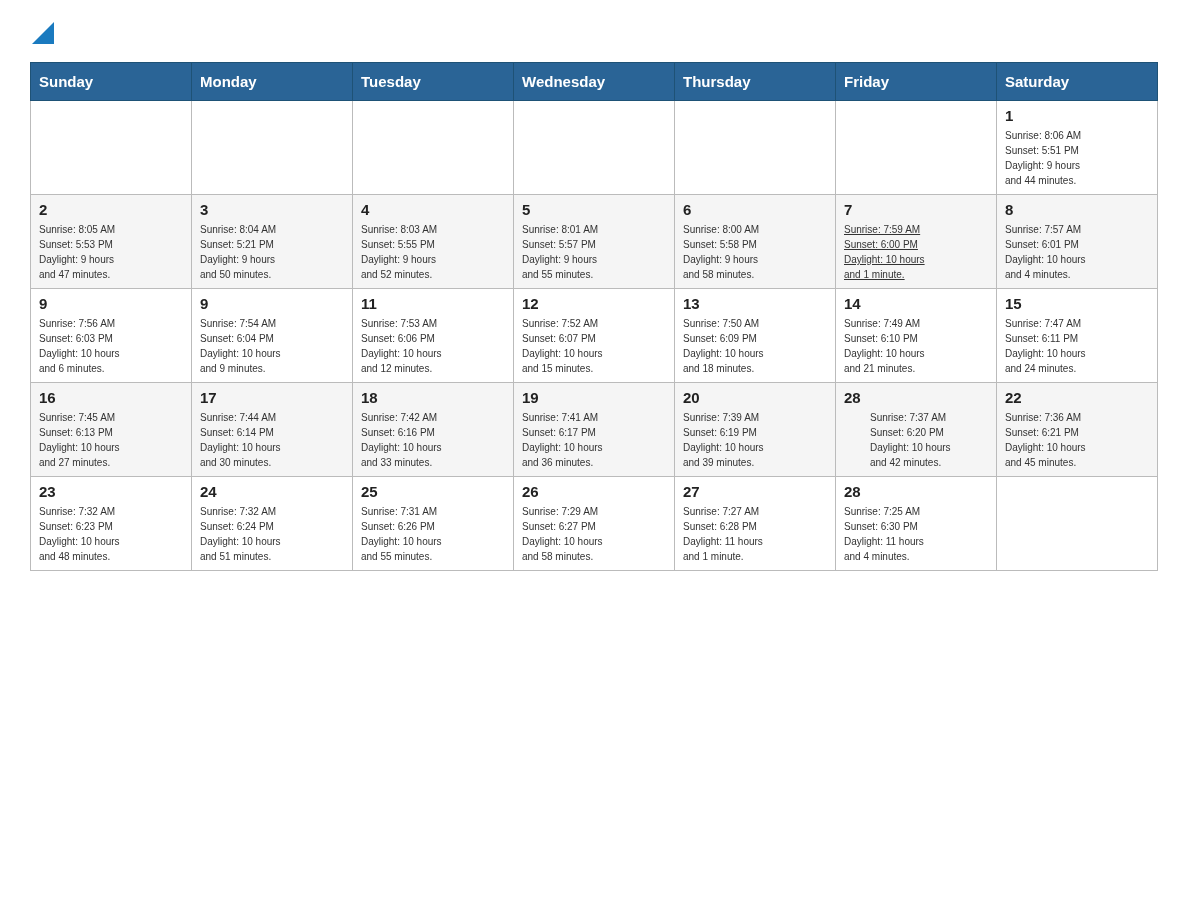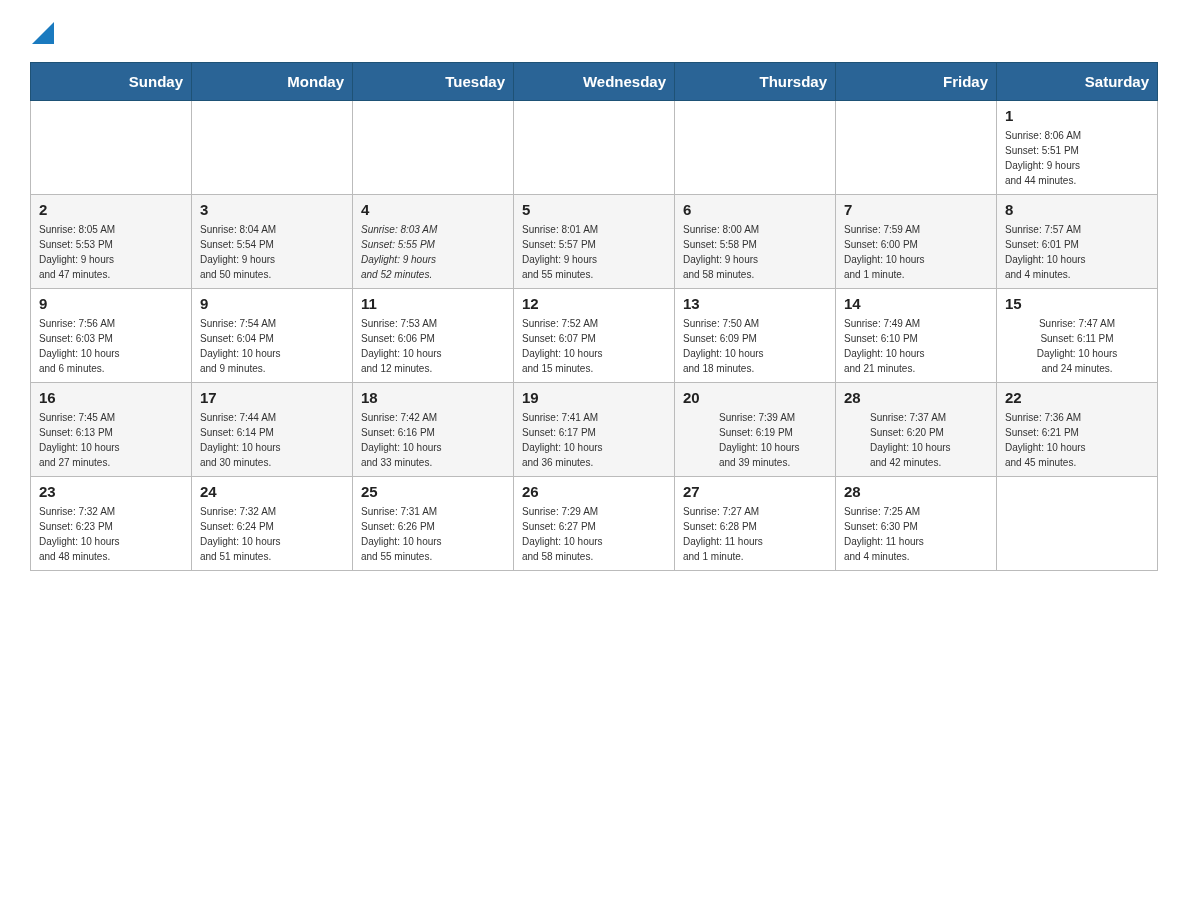--- a/index.html
+++ b/index.html
@@ -57,21 +57,21 @@
       width: 100%;
       border-collapse: collapse;
       border: 1px solid #bbb;
     }
     .calendar th {
       background-color: #2a6496;
       color: #fff;
       padding: 10px 8px;
       font-size: 15px;
       font-weight: bold;
-      text-align: right;
+      text-align: left;
       border: 1px solid #1e5276;
     }
     .calendar td {
       border: 1px solid #bbb;
       vertical-align: top;
       padding: 6px 8px;
       min-height: 100px;
       width: 14.28%;
       background: #fff;
     }
@@ -149,48 +149,48 @@
         <td>
           <span class="day-number">2</span>
           <div class="day-info" style="white-space: pre-line;">Sunrise: 8:05 AM
 Sunset: 5:53 PM
 Daylight: 9 hours
 and 47 minutes.</div>
         </td>
         <td>
           <span class="day-number">3</span>
           <div class="day-info" style="white-space: pre-line;">Sunrise: 8:04 AM
-Sunset: 5:54 PM
+Sunset: 5:21 PM
 Daylight: 9 hours
 and 50 minutes.</div>
         </td>
         <td>
           <span class="day-number">4</span>
-          <div class="day-info" style="white-space: pre-line; font-style: italic;">Sunrise: 8:03 AM
+          <div class="day-info" style="white-space: pre-line;">Sunrise: 8:03 AM
 Sunset: 5:55 PM
 Daylight: 9 hours
 and 52 minutes.</div>
         </td>
         <td>
           <span class="day-number">5</span>
           <div class="day-info" style="white-space: pre-line;">Sunrise: 8:01 AM
 Sunset: 5:57 PM
 Daylight: 9 hours
 and 55 minutes.</div>
         </td>
         <td>
           <span class="day-number">6</span>
           <div class="day-info" style="white-space: pre-line;">Sunrise: 8:00 AM
 Sunset: 5:58 PM
 Daylight: 9 hours
 and 58 minutes.</div>
         </td>
         <td>
           <span class="day-number">7</span>
-          <div class="day-info" style="white-space: pre-line;">Sunrise: 7:59 AM
+          <div class="day-info" style="white-space: pre-line; text-decoration: underline;">Sunrise: 7:59 AM
 Sunset: 6:00 PM
 Daylight: 10 hours
 and 1 minute.</div>
         </td>
         <td>
           <span class="day-number">8</span>
           <div class="day-info" style="white-space: pre-line;">Sunrise: 7:57 AM
 Sunset: 6:01 PM
 Daylight: 10 hours
 and 4 minutes.</div>
@@ -234,21 +234,21 @@
         </td>
         <td>
           <span class="day-number">14</span>
           <div class="day-info" style="white-space: pre-line;">Sunrise: 7:49 AM
 Sunset: 6:10 PM
 Daylight: 10 hours
 and 21 minutes.</div>
         </td>
         <td>
           <span class="day-number">15</span>
-          <div class="day-info" style="white-space: pre-line; text-align: center;">Sunrise: 7:47 AM
+          <div class="day-info" style="white-space: pre-line;">Sunrise: 7:47 AM
 Sunset: 6:11 PM
 Daylight: 10 hours
 and 24 minutes.</div>
         </td>
       </tr>
       <tr>
         <td>
           <span class="day-number">16</span>
           <div class="day-info" style="white-space: pre-line;">Sunrise: 7:45 AM
 Sunset: 6:13 PM
@@ -271,21 +271,21 @@
         </td>
         <td>
           <span class="day-number">19</span>
           <div class="day-info" style="white-space: pre-line;">Sunrise: 7:41 AM
 Sunset: 6:17 PM
 Daylight: 10 hours
 and 36 minutes.</div>
         </td>
         <td>
           <span class="day-number">20</span>
-          <div class="day-info" style="white-space: pre-line; margin-left: 36px;">Sunrise: 7:39 AM
+          <div class="day-info" style="white-space: pre-line;">Sunrise: 7:39 AM
 Sunset: 6:19 PM
 Daylight: 10 hours
 and 39 minutes.</div>
         </td>
         <td>
           <span class="day-number">28</span>
           <div class="day-info" style="white-space: pre-line; margin-left: 26px;">Sunrise: 7:37 AM
 Sunset: 6:20 PM
 Daylight: 10 hours
 and 42 minutes.</div>

